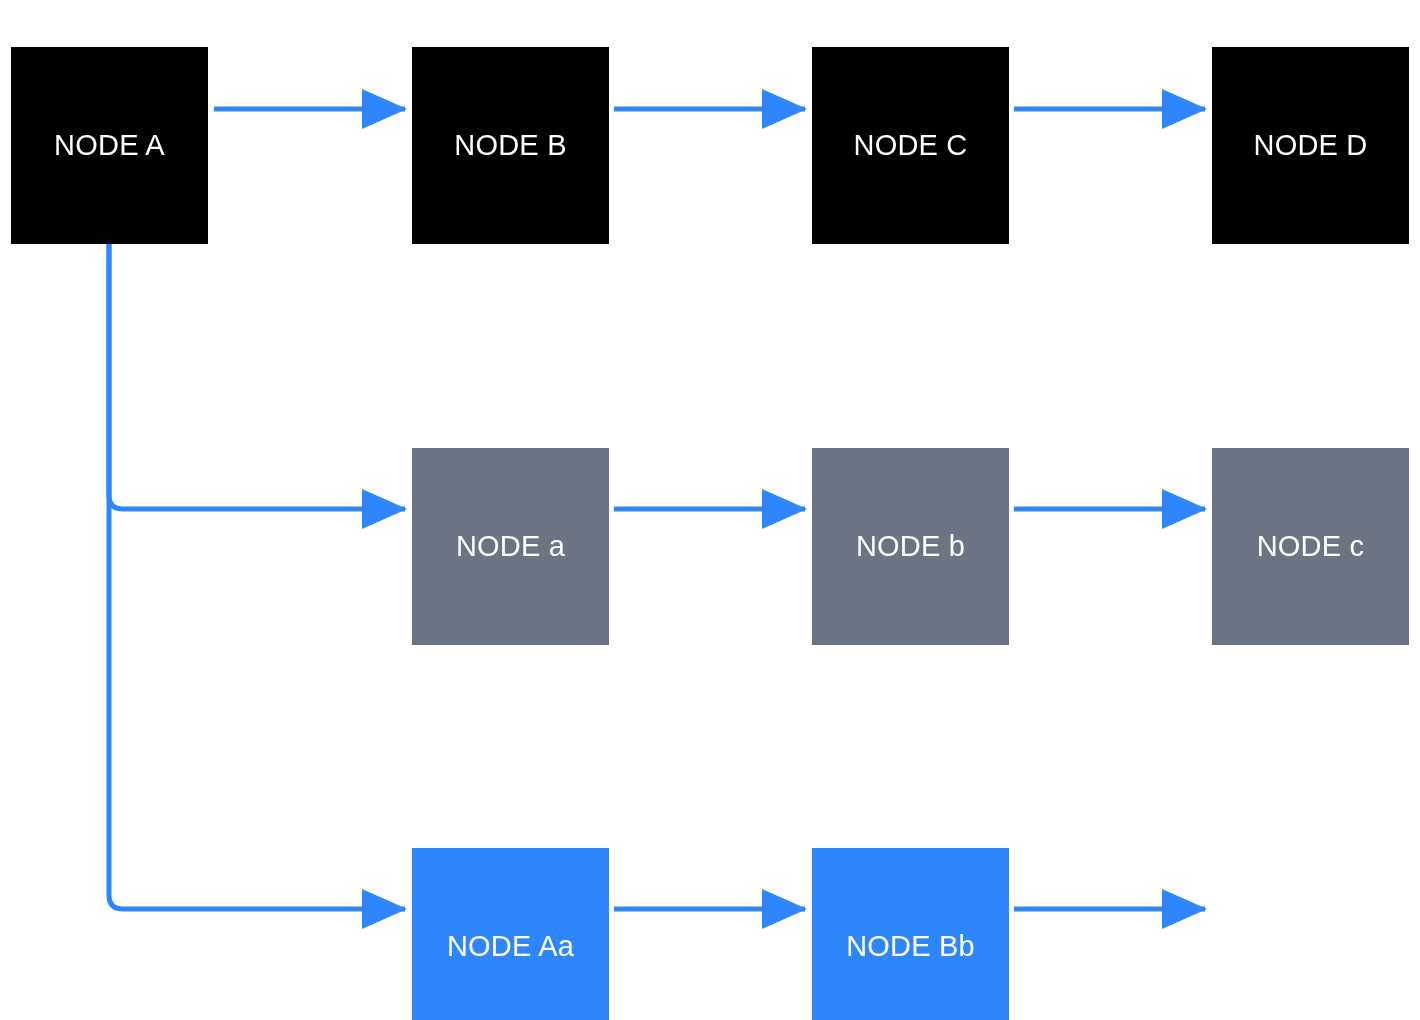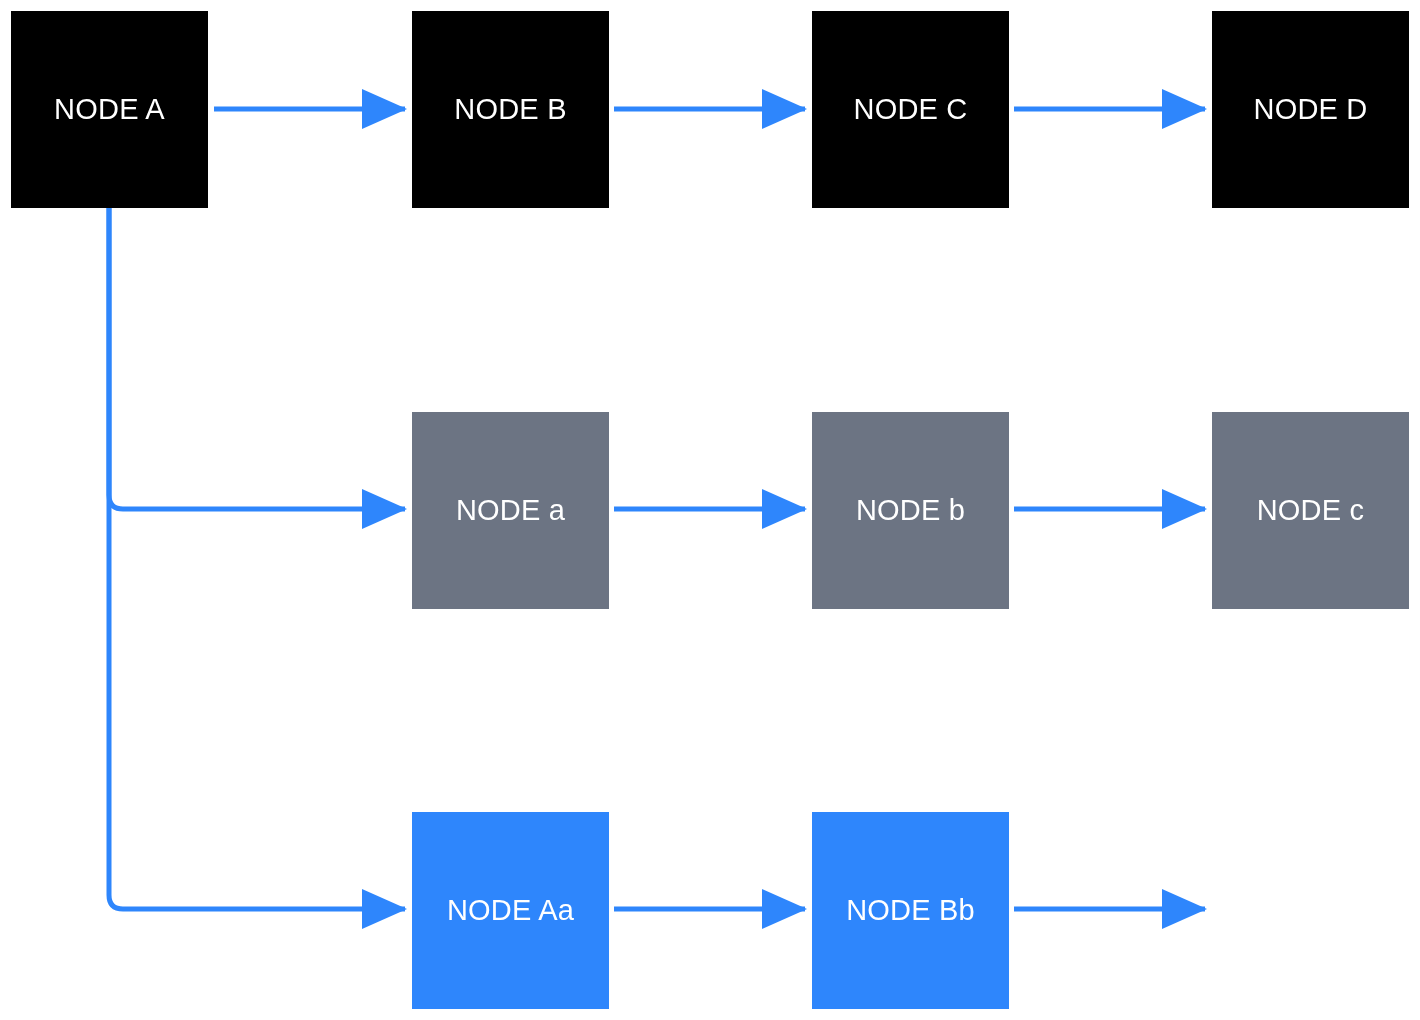--- a/index.html
+++ b/index.html
@@ -33,20 +33,21 @@
     justify-content: center;
     box-sizing: border-box;
     color: #ffffff;
     font-family: "Liberation Sans", sans-serif;
     font-size: 29px;
     font-weight: 400;
     letter-spacing: 0.2px;
     line-height: 1;
     white-space: nowrap;
     user-select: none;
+    margin-top: 36px;
   }
   .node-label {
     pointer-events: none;
   }
 </style>
 </head>
 <body>
 
 <div id="canvas">
 

